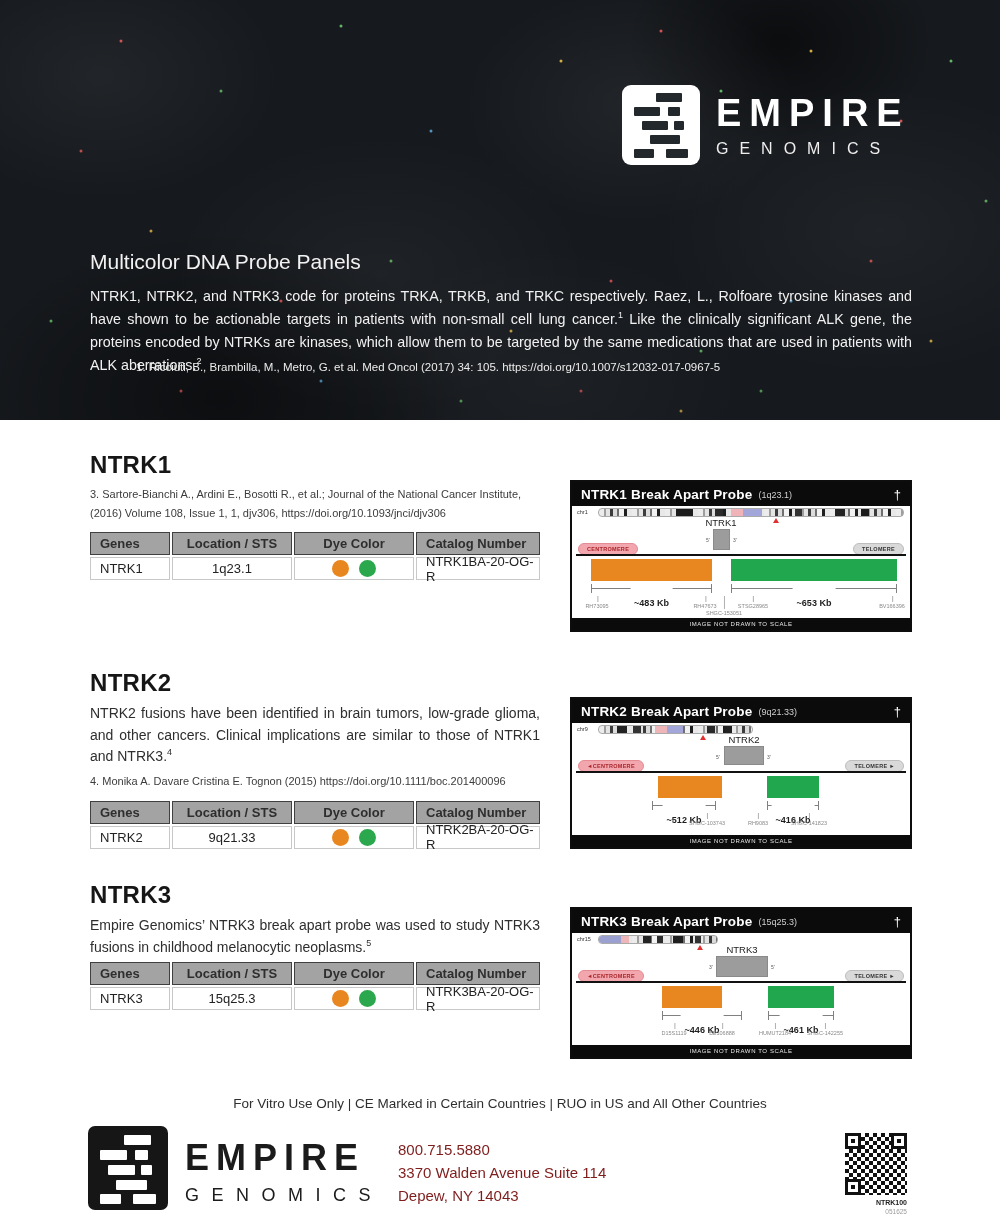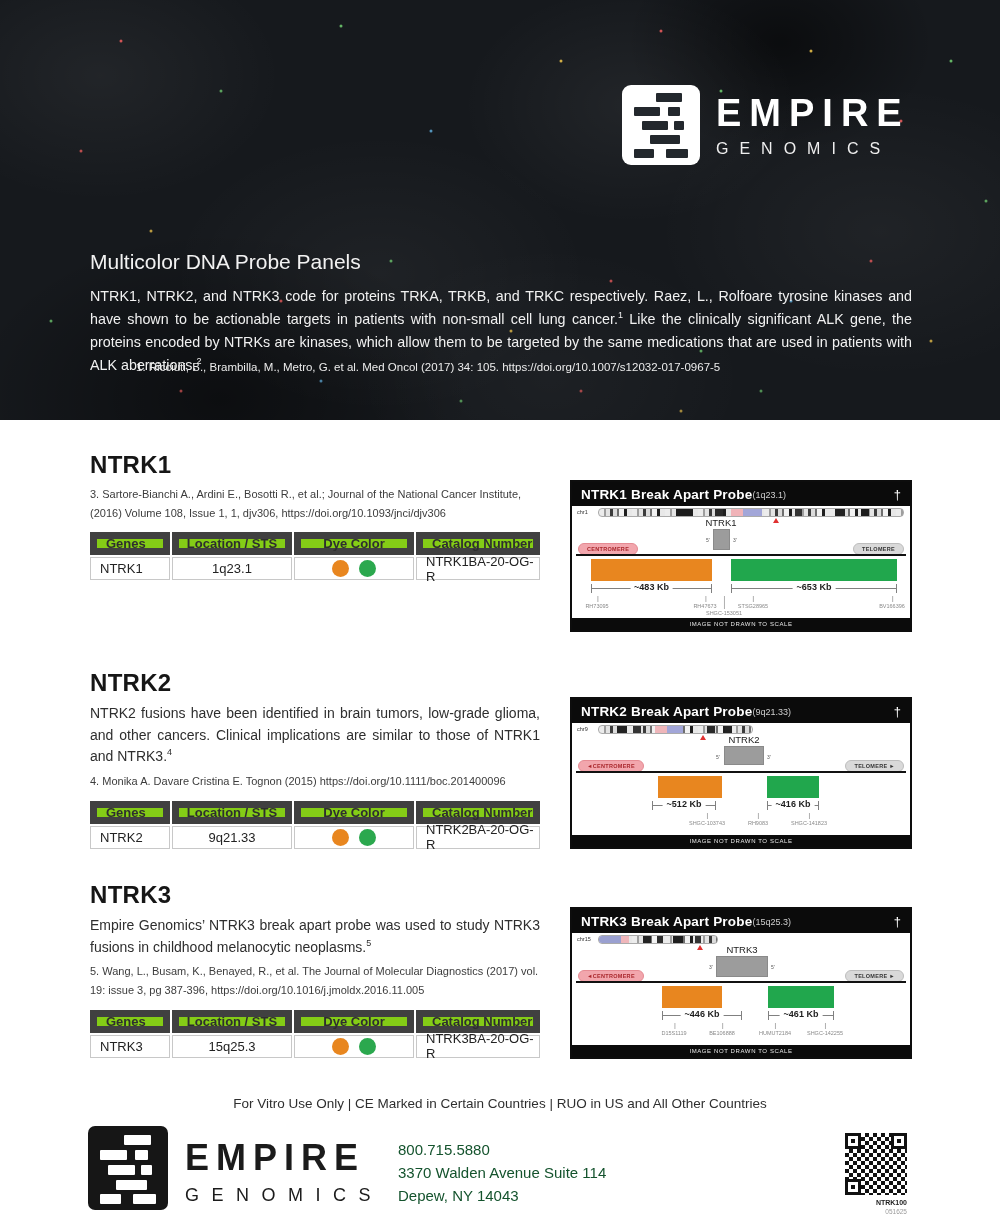--- a/index.html
+++ b/index.html
@@ -61,30 +61,30 @@
   .section .body { margin:0 0 4px 0; font-size:14px; line-height:1.55; color:#2e2e2e; text-align:justify; }
   .section .body sup { font-size:9px; }
   .section .ref { font-size:11px; line-height:1.7; color:#3c3c3c; margin-bottom:10px; }
 
   .gene-table { display:grid; grid-template-columns:80px 120px 120px 124px; gap:2px; width:450px; }
   .gene-table .cell {
     height:23px; font-size:13px; color:#222; display:flex; align-items:center; justify-content:center;
     background:#fff; border:1px solid #c8c8c8;
   }
   .gene-table .head {
-    background:#84cc16; border:7px solid #404040; font-weight:bold; color:#2e2e2e;
+    background:#a3a3a3; border:1px solid #404040; font-weight:bold; color:#2e2e2e;
   }
   .gene-table .al { justify-content:flex-start; padding-left:9px; }
   .dot { width:17px; height:17px; border-radius:50%; display:inline-block; }
   .dot-orange { background:#E8861F; margin-right:10px; }
   .dot-green { background:#2BA84E; }
 
   
   .probe-panel { position:absolute; left:570px; width:342px; height:152px; background:#fff; border:2px solid #0d0d0d; }
-  .pp-header { height:24px; background:#0b0b0b; color:#fff; display:flex; align-items:center; padding:0 9px; }
+  .pp-header { height:24px; background:#0b0b0b; color:#fff; display:flex; align-items:center; padding:0 9px; gap:6px; }
   .pp-title { font-weight:bold; font-size:13.5px; letter-spacing:.2px; }
   .pp-locus { font-size:9px; color:#cfcfcf; padding-top:2px; }
   .pp-mark { margin-left:auto; font-size:13px; color:#fff; line-height:1; }
   .pp-body { position:relative; height:102px; }
   .pp-footer { position:absolute; left:0; right:0; bottom:0; height:12px; background:#0b0b0b; color:#e8e8e8; font-size:6px; letter-spacing:.6px; text-align:center; line-height:12px; }
 
   .chr-label { position:absolute; left:5px; top:3px; font-size:5.5px; color:#333; }
   .ideo {
     position:absolute; top:2px; height:9px; border:1px solid #aaa; border-radius:4px;
     background:repeating-linear-gradient(90deg,
@@ -103,35 +103,35 @@
   .pill.cent { left:6px; background:#f2a6ad; color:#a8262b; border:1px solid #e58b93; }
   .pill.telo { right:6px; background:#d9d9d9; color:#333; border:1px solid #bdbdbd; }
   .baseline { position:absolute; top:48px; left:4px; right:4px; height:2px; background:#111; }
 
   .bar { position:absolute; top:53px; height:22px; }
   .bar.orange { background:#E8861F; }
   .bar.green  { background:#21A74D; }
 
   .size-arrow { position:absolute; top:78px; height:9px; border-left:1px solid #808080; border-right:1px solid #808080; }
   .size-arrow .line { position:absolute; top:4px; left:0; right:0; height:1px; background:#808080; }
-  .size-arrow .lbl { position:absolute; top:-2px; left:50%; transform:translateX(-50%); background:#fff; padding:0 4px; font-size:9px; font-weight:bold; color:#1d1d1d; white-space:nowrap; }
+  .size-arrow .lbl { position:absolute; top:-2px; left:50%; transform:translateX(-50%); background:#fff; padding:16px 4px; font-size:9px; font-weight:bold; color:#1d1d1d; white-space:nowrap; }
 
   .marker { position:absolute; top:97px; transform:translateX(-50%); font-size:5.5px; color:#8a8a8a; white-space:nowrap; }
   .marker::before { content:""; position:absolute; left:50%; top:-7px; width:1px; height:6px; background:#b0b0b0; }
   .marker.lv2 { top:104px; }
   .marker.lv2::before { top:-14px; height:13px; }
 
   
   .notice { position:absolute; top:1096px; left:0; width:1000px; text-align:center; font-size:13.5px; color:#2f2f2f; }
   .f-mark { position:absolute; left:88px; top:1126px; width:80px; height:84px; background:#161616; border-radius:7px; }
   .f-mark i { background:#fff; border-radius:1px; }
   .f-word { position:absolute; left:185px; top:1140px; }
   .f-word .w1 { font-size:36px; font-weight:600; letter-spacing:7px; color:#1b1b1b; line-height:1; }
   .f-word .w2 { font-size:18px; font-weight:400; letter-spacing:12.5px; color:#1b1b1b; margin-top:10px; line-height:1; }
-  .contact { position:absolute; left:398px; top:1138px; font-size:15px; color:#14532d; line-height:23px; }
+  .contact { position:absolute; left:398px; top:1138px; font-size:15px; color:#7f1d1d; line-height:23px; }
 
   .qr { position:absolute; left:845px; top:1133px; width:62px; height:62px; background:#fff;
         background-image:
           repeating-conic-gradient(#111 0% 25%, #fff 0% 50%),
           repeating-conic-gradient(rgba(0,0,0,.7) 0% 25%, rgba(255,255,255,0) 0% 50%);
         background-size:8px 8px, 14px 14px; background-position:0 0, 3px 5px; }
   .finder { position:absolute; width:16px; height:16px; border:3px solid #111; background:#fff; }
   .finder::after { content:""; position:absolute; left:3px; top:3px; width:4px; height:4px; background:#111; }
   .qr-label { position:absolute; left:807px; top:1199px; width:100px; text-align:right; font-size:7px; font-weight:bold; color:#222; }
   .qr-sublabel { position:absolute; left:807px; top:1208px; width:100px; text-align:right; font-size:6.5px; color:#9a9a9a; }
@@ -201,21 +201,20 @@
         <span class="dot dot-orange"></span>
         <span class="dot dot-green"></span>
       </div>
     <div class="cell al">NTRK2BA-20-OG-R</div>
   </div>
 </div>
 
 <div class="section" style="top:881px">
   <h2>NTRK3</h2>
   <p class="body"><span>Empire Genomics’ NTRK3 break apart probe was used to study NTRK3 fusions in childhood melanocytic neoplasms.</span><sup>5</sup></p>
-  <div class="ref">5. Wang, L., Busam, K., Benayed, R., et al. The Journal of Molecular Diagnostics (2017) vol. 19: issue 3, pg 387-396, https://doi.org/10.1016/j.jmoldx.2016.11.005</div>
   <div class="gene-table">
     <div class="cell head al">Genes</div>
     <div class="cell head">Location / STS</div>
     <div class="cell head">Dye Color</div>
     <div class="cell head al">Catalog Number</div>
     <div class="cell al">NTRK3</div>
     <div class="cell">15q25.3</div>
     <div class="cell">
         <span class="dot dot-orange"></span>
         <span class="dot dot-green"></span>

